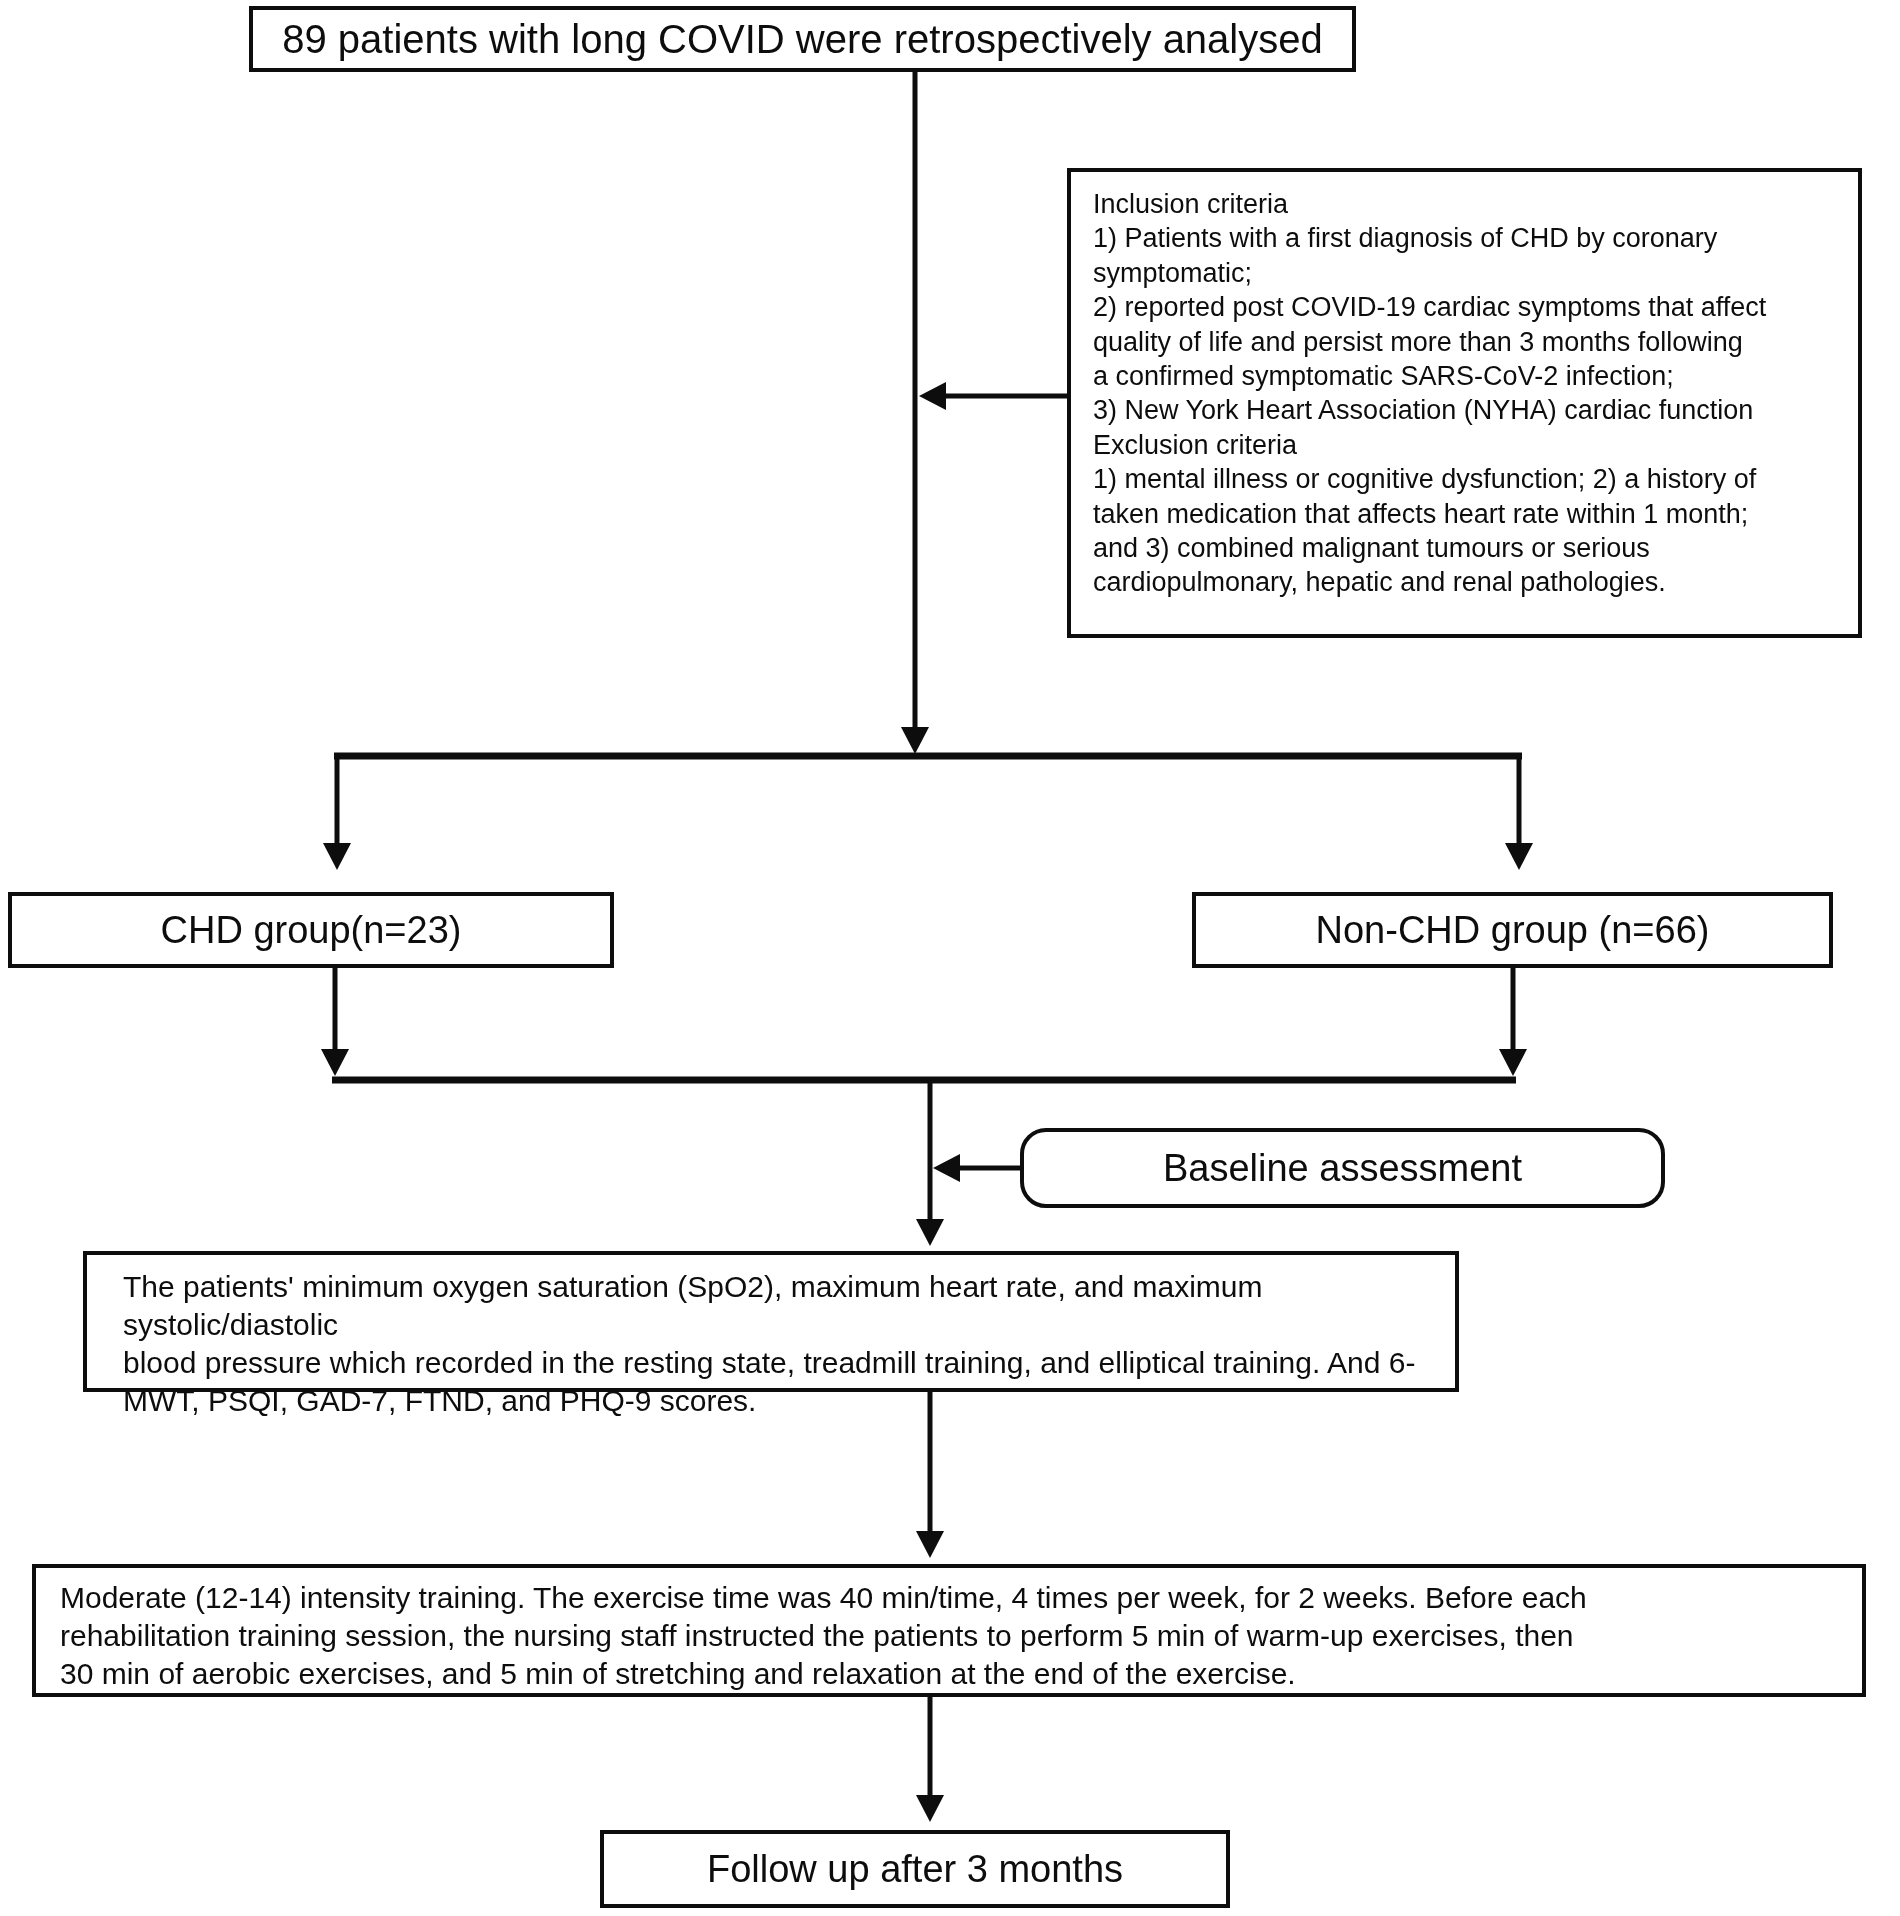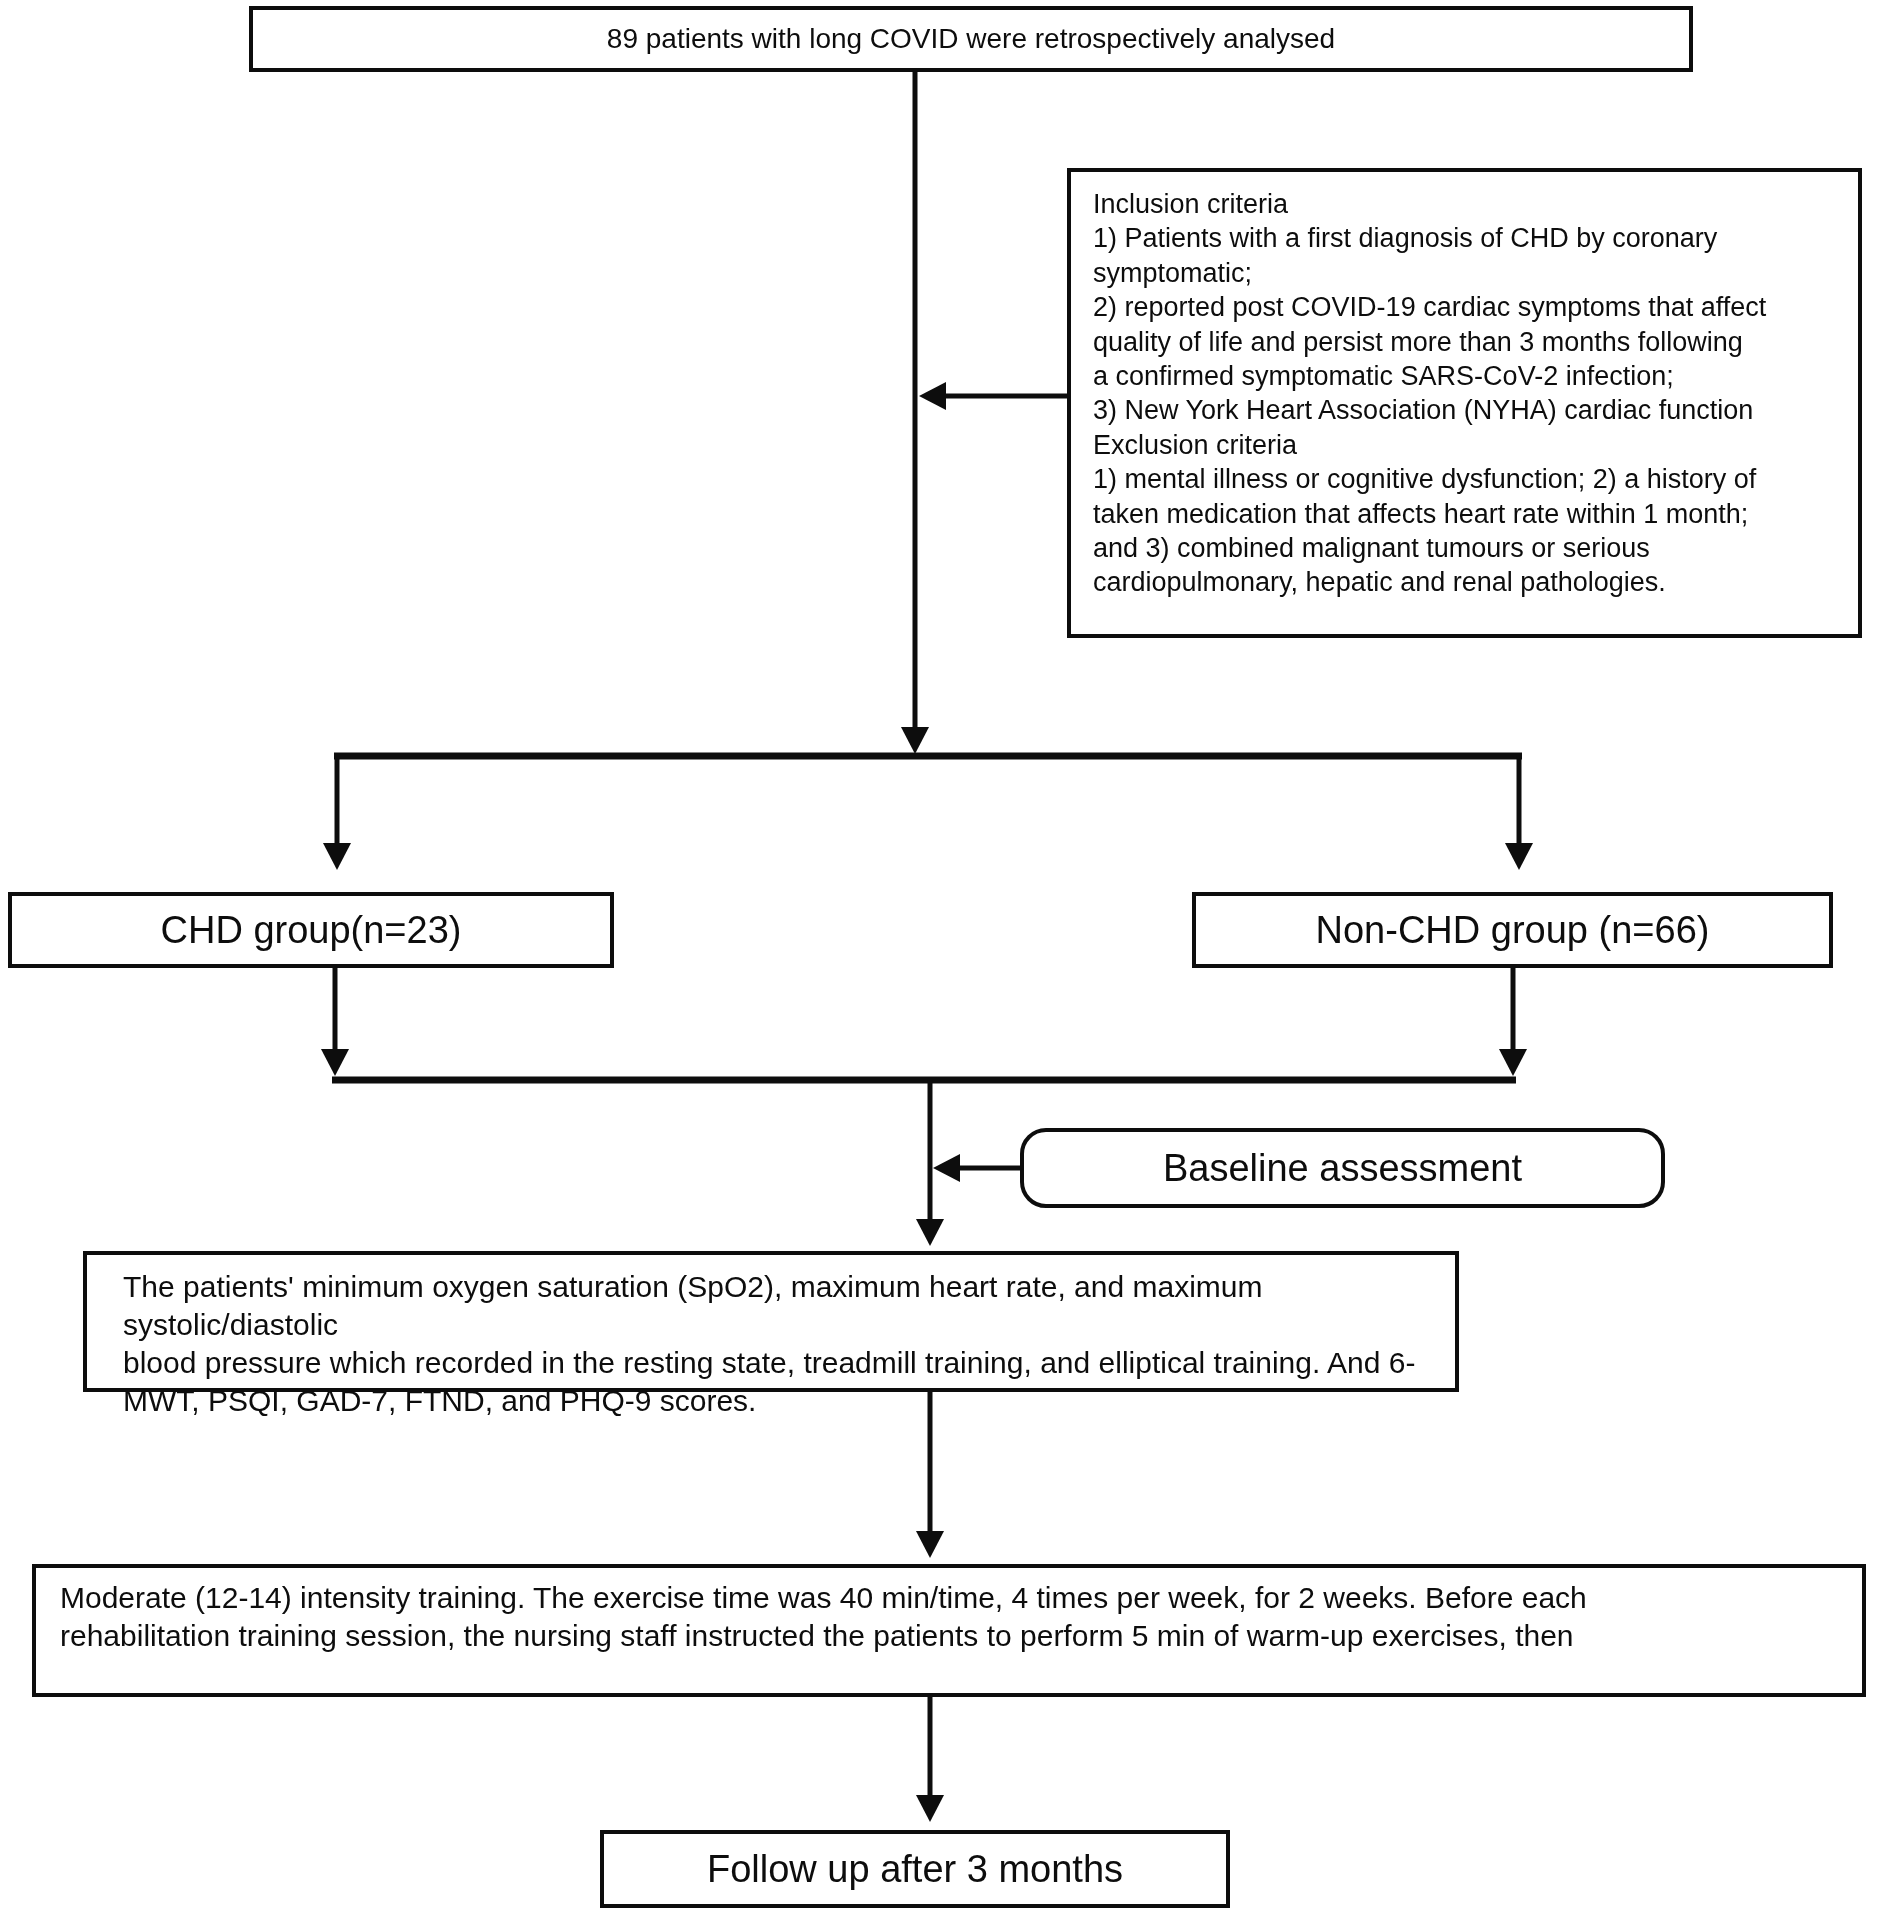--- a/index.html
+++ b/index.html
@@ -22,21 +22,21 @@
     box-sizing: border-box;
     border: 4px solid #0d0d0d;
     background: #ffffff;
   }
   .center-text {
     display: flex;
     align-items: center;
     justify-content: center;
     text-align: center;
   }
-  .box-top       { left: 249px;  top: 6px;    width: 1444px; height: 66px;  font-size: 28px; }
+  .box-top       { left: 249px;  top: 6px;    width: 1107px; height: 66px;  font-size: 40px; }
   .box-criteria  { left: 1067px; top: 168px;  width: 795px;  height: 470px;
                    padding: 15px 24px 0 22px;  font-size: 27px; line-height: 34.4px; }
   .box-chd       { left: 8px;    top: 892px;  width: 606px;  height: 76px;  font-size: 38px; }
   .box-nonchd    { left: 1192px; top: 892px;  width: 641px;  height: 76px;  font-size: 38px; }
   .box-baseline  { left: 1020px; top: 1128px; width: 645px;  height: 80px;  font-size: 38px; border-radius: 26px; }
   .box-detail    { left: 83px;   top: 1251px; width: 1376px; height: 141px;
                    padding: 13px 18px 0 36px; font-size: 30px; line-height: 38px; }
   .box-training  { left: 32px;   top: 1564px; width: 1834px; height: 133px;
                    padding: 11px 18px 0 24px; font-size: 30px; line-height: 38px; }
   .box-followup  { left: 600px;  top: 1830px; width: 630px;  height: 78px;  font-size: 38px; }
@@ -140,18 +140,19 @@
         <div>The patients' minimum oxygen saturation (SpO2), maximum heart rate, and maximum systolic/diastolic</div>
         <div>blood pressure which recorded in the resting state, treadmill training, and elliptical training. And 6-</div>
         <div>MWT, PSQI, GAD-7, FTND, and PHQ-9 scores.</div>
       </div>
   </div>
 
   <div class="fbox box-training">
     <div>
         <div>Moderate (12-14) intensity training. The exercise time was 40 min/time, 4 times per week, for 2 weeks. Before each</div>
         <div>rehabilitation training session, the nursing staff instructed the patients to perform 5 min of warm-up exercises, then</div>
+        <div>30 min of aerobic exercises, and 5 min of stretching and relaxation at the end of the exercise.</div>
       </div>
   </div>
 
   <div class="fbox box-followup center-text">Follow up after 3 months</div>
 
 </div>
 
 </body></html>

